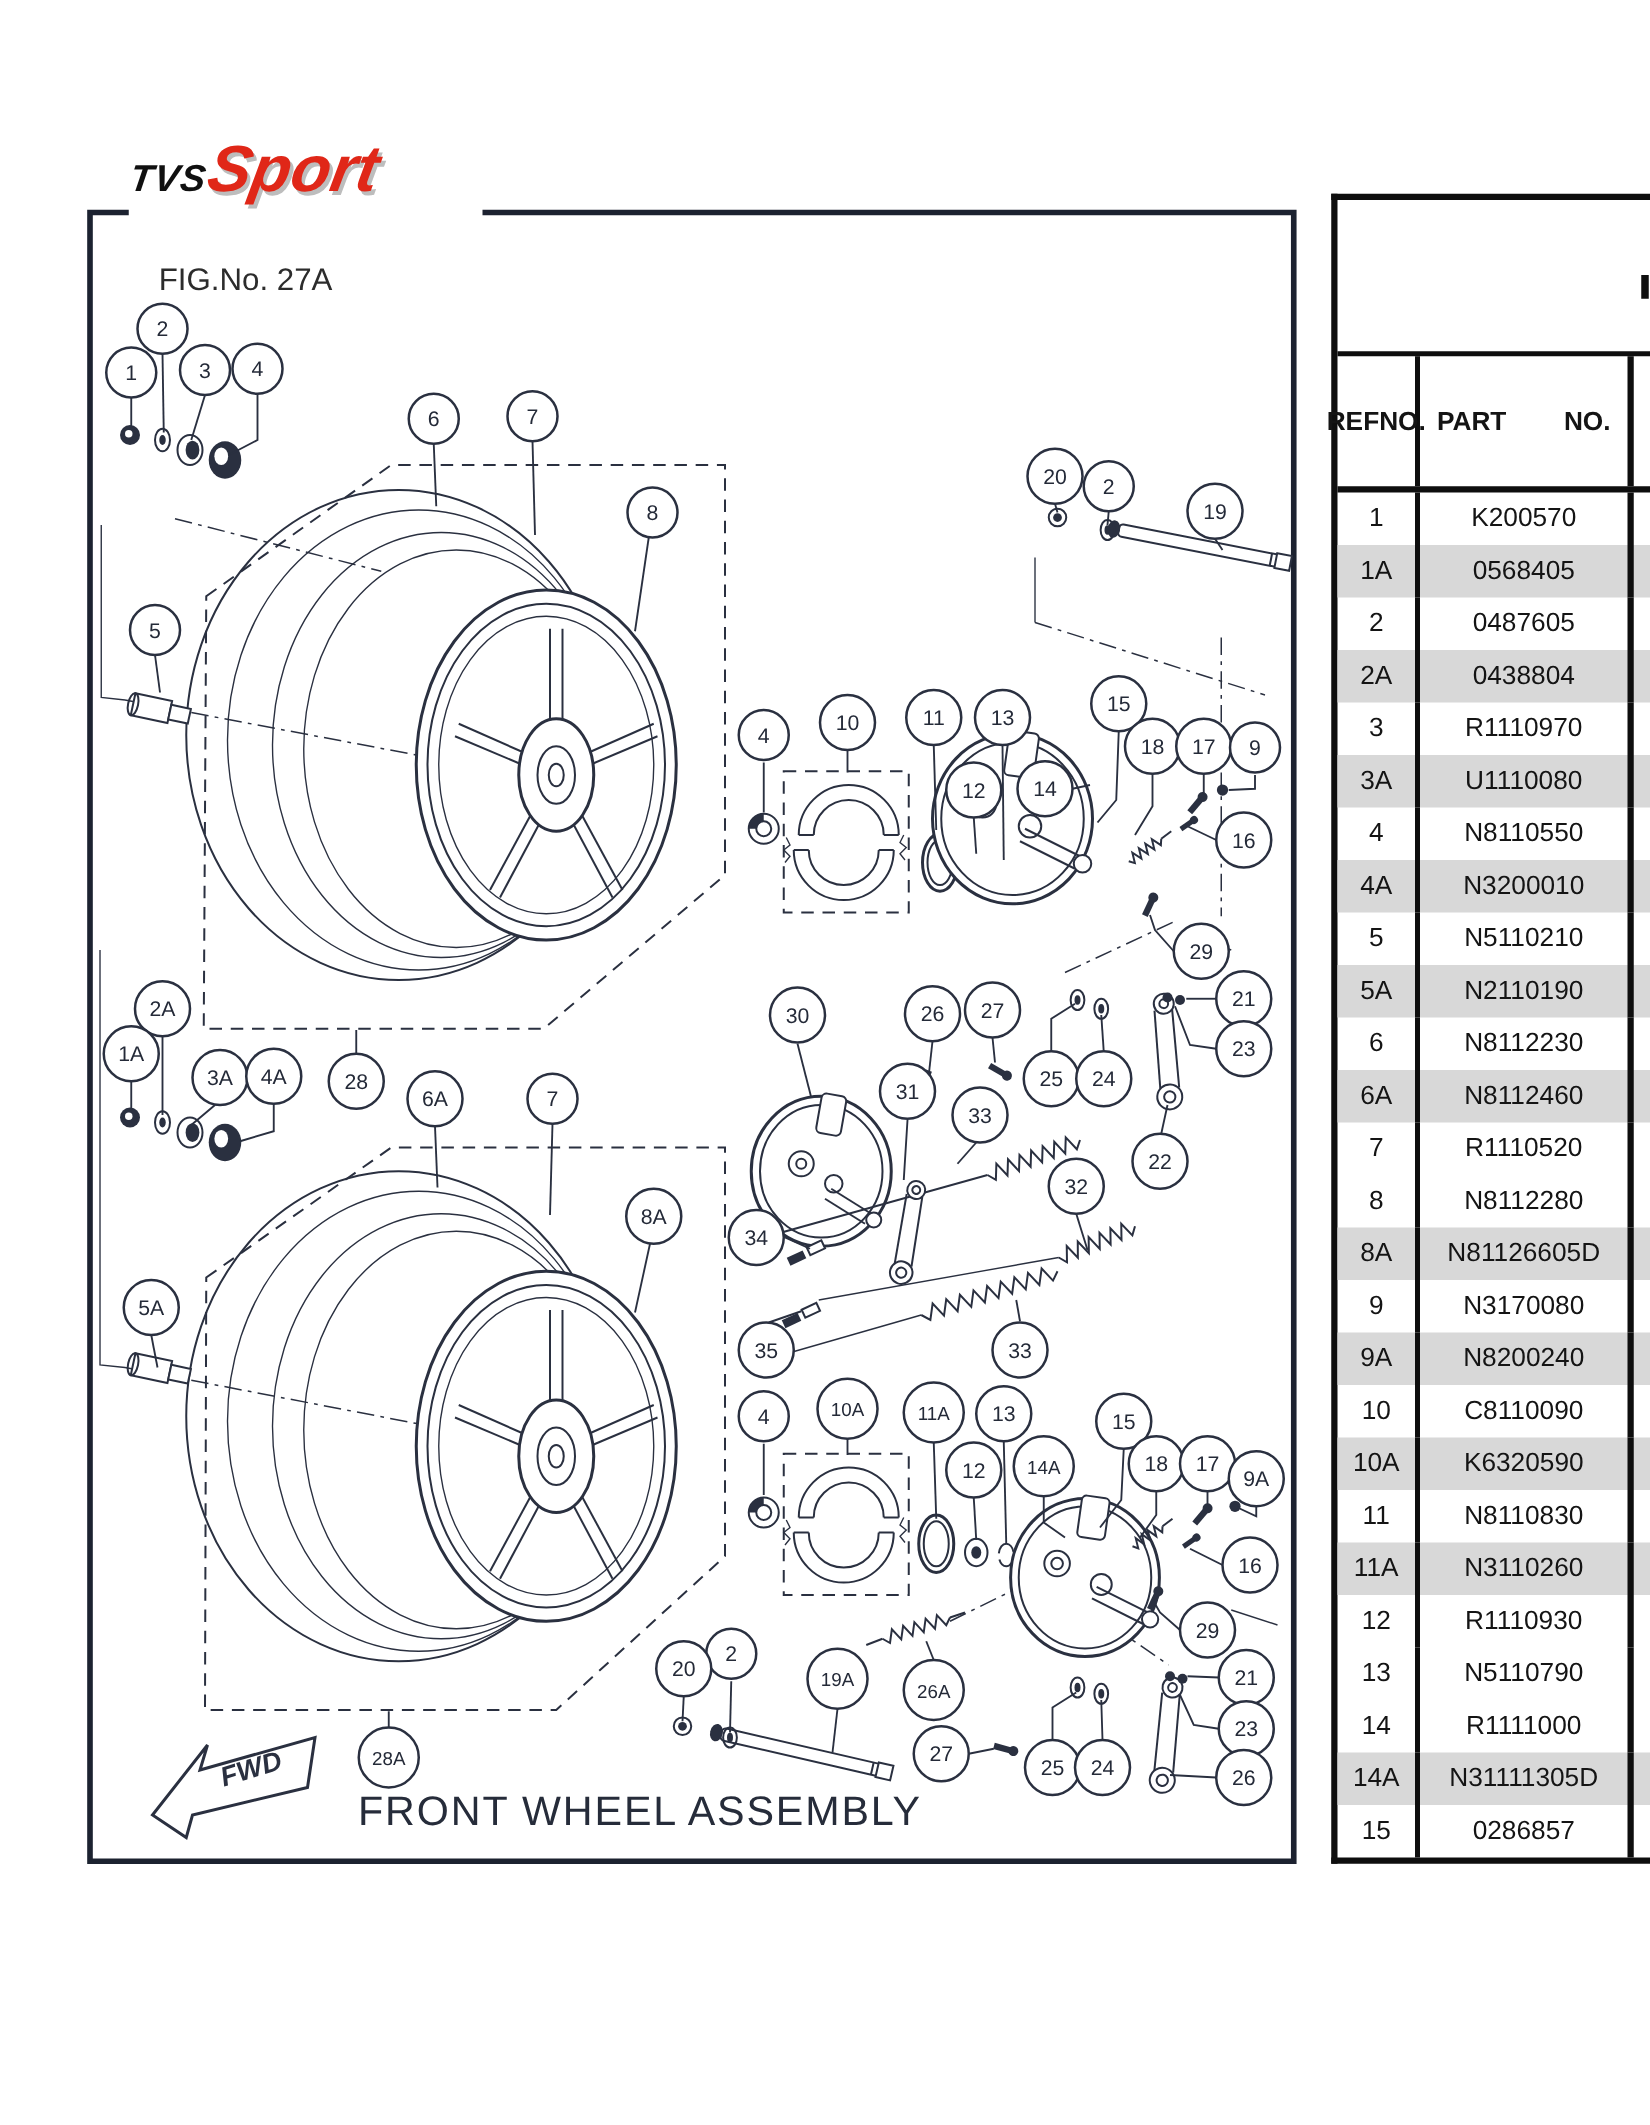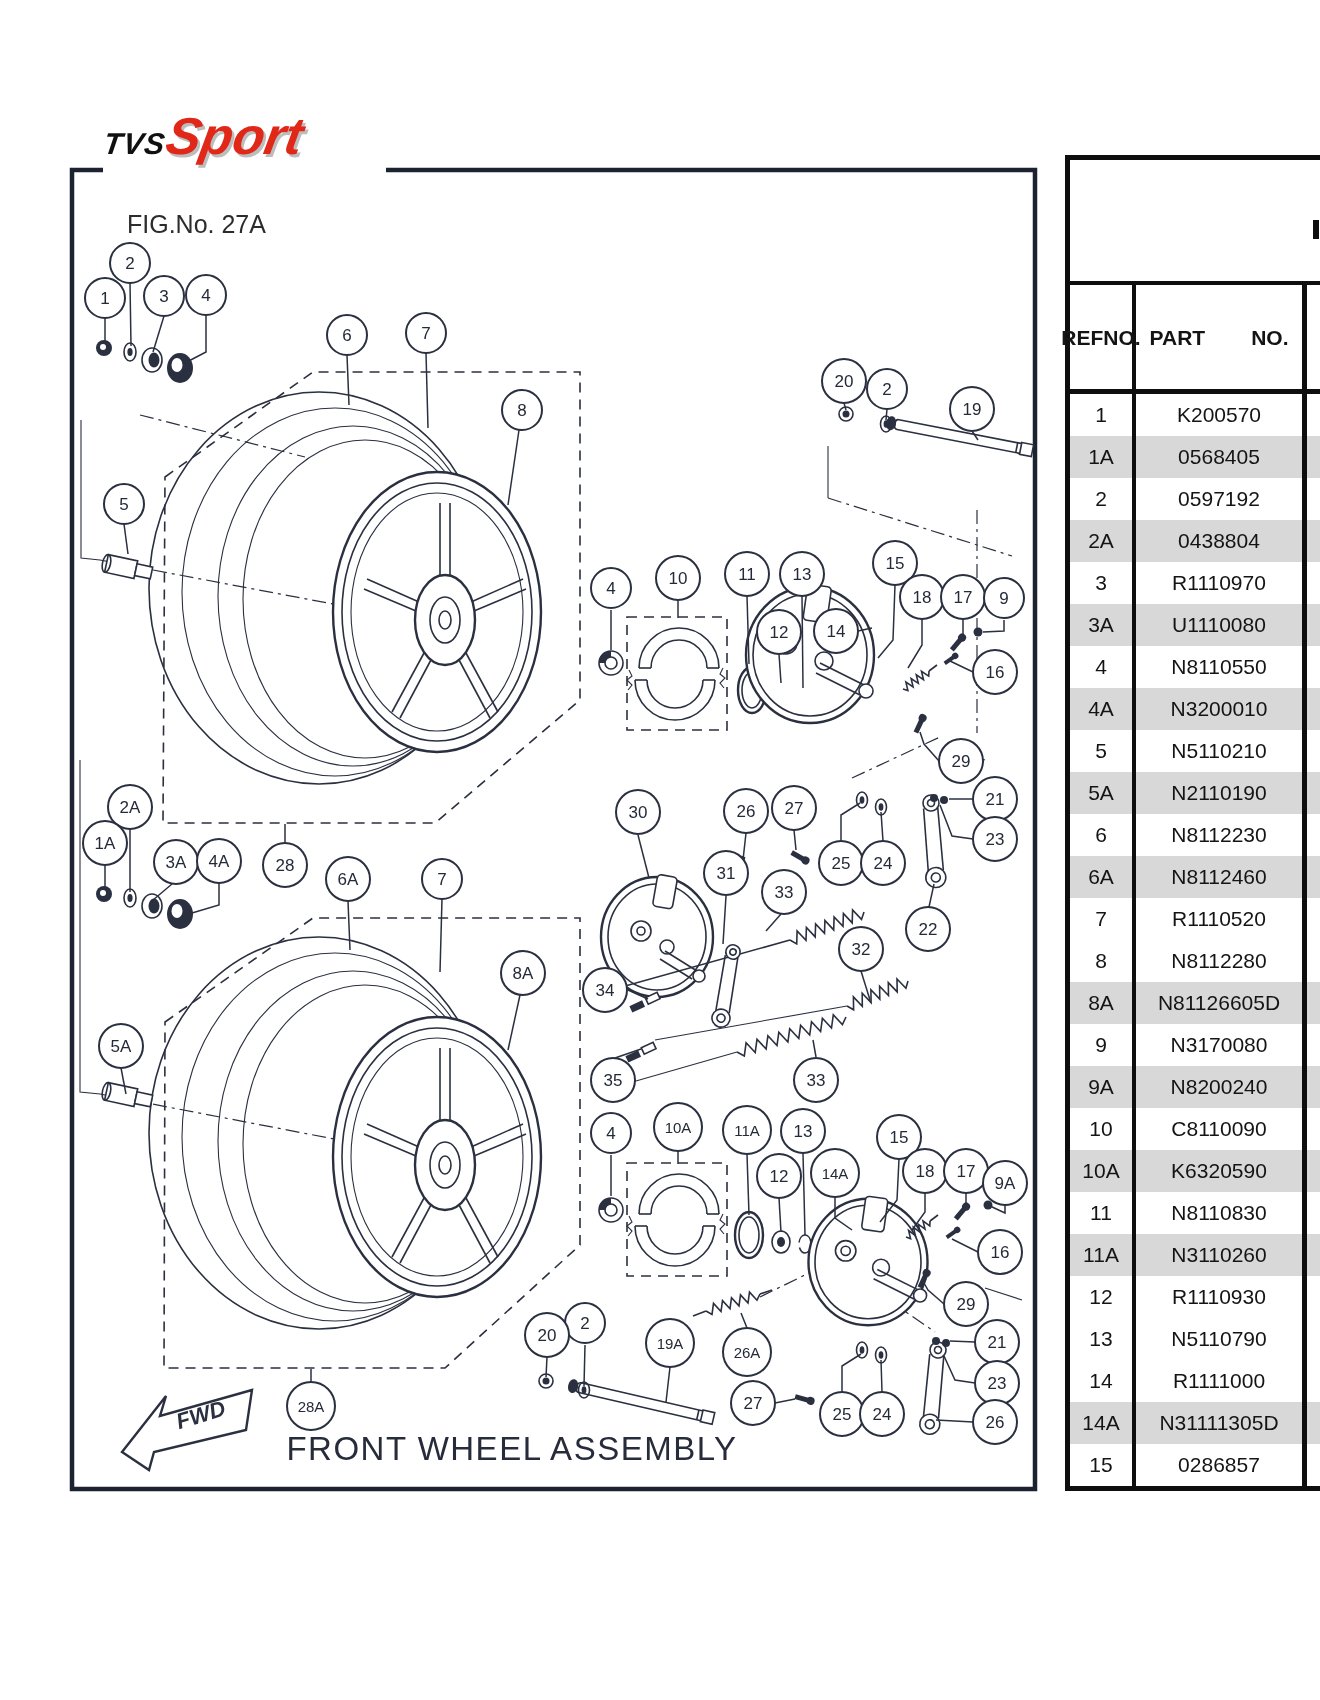--- a/index.html
+++ b/index.html
@@ -524,21 +524,21 @@
         <div class="trow">
           <div class="c-ref cell-txt">1</div>
           <div class="c-part cell-txt">K200570</div>
         </div>
         <div class="trow shaded">
           <div class="c-ref cell-txt">1A</div>
           <div class="c-part cell-txt">0568405</div>
         </div>
         <div class="trow">
           <div class="c-ref cell-txt">2</div>
-          <div class="c-part cell-txt">0597192</div>
+          <div class="c-part cell-txt">0487605</div>
         </div>
         <div class="trow shaded">
           <div class="c-ref cell-txt">2A</div>
           <div class="c-part cell-txt">0438804</div>
         </div>
         <div class="trow">
           <div class="c-ref cell-txt">3</div>
           <div class="c-part cell-txt">R1110970</div>
         </div>
         <div class="trow shaded">

